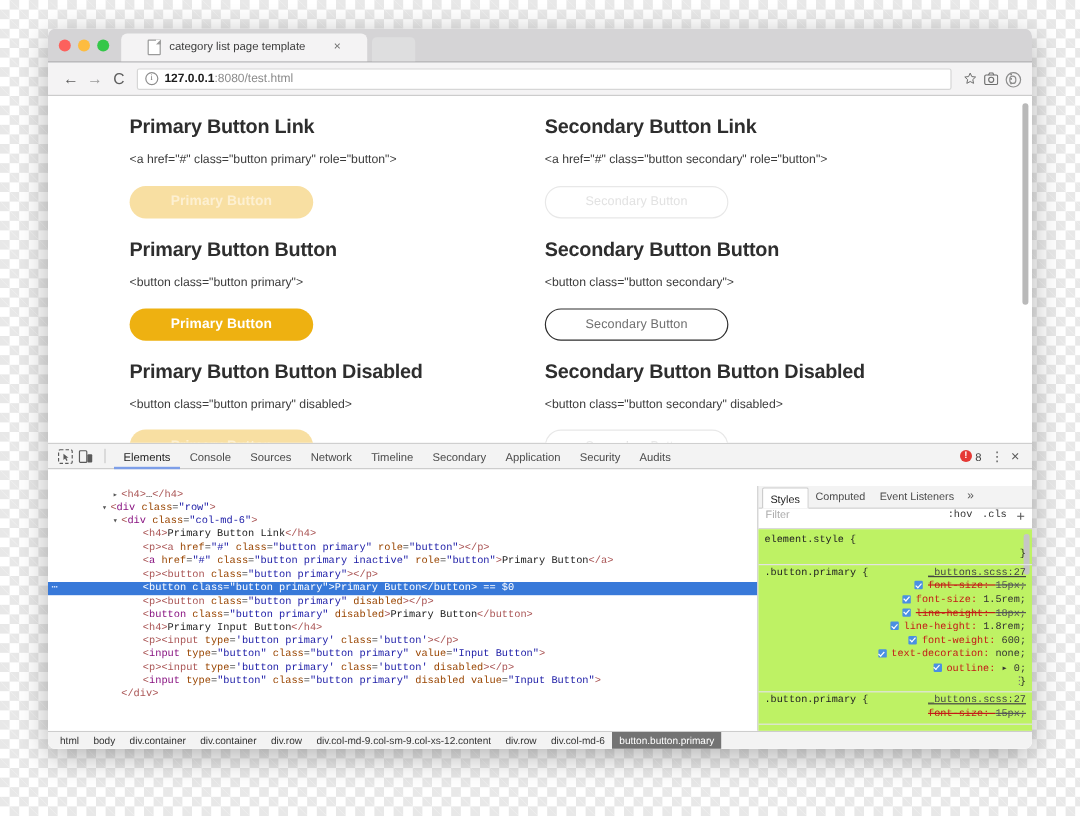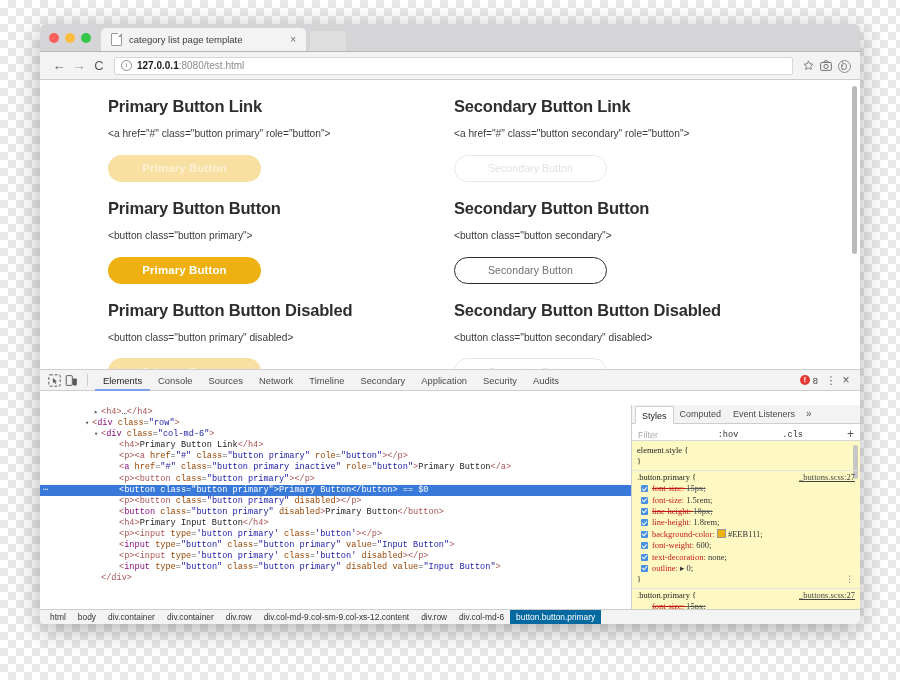--- a/index.html
+++ b/index.html
@@ -30,21 +30,21 @@
     border-bottom:1px solid #b5b4b6;
   }
   .traffic{position:absolute;left:9px;top:9px;display:flex;gap:6px;}
   .dot{width:10px;height:10px;border-radius:50%;}
   .dot.r{background:#fc615d;}
   .dot.y{background:#fdbc40;}
   .dot.g{background:#34c749;}
   .tab{
     position:absolute;left:61px;top:4px;height:23px;width:205px;
     background:#f4f3f4;border-radius:5px 5px 0 0;
-    display:flex;align-items:center;padding:0 10px;box-sizing:border-box;
+    display:flex;align-items:center;padding:0 22px;box-sizing:border-box;
   }
   .tab-fav{
     width:9px;height:11px;border:1px solid #9a9a9a;border-radius:1px;
     flex:none;margin-right:7px;background:#fff;position:relative;
   }
   .tab-fav:after{content:"";position:absolute;right:-1px;top:-1px;
     border-left:4px solid #fff;border-bottom:4px solid #9a9a9a;}
   .tab-title{
     font-size:9.5px;color:#3c3c3c;white-space:nowrap;overflow:hidden;
     text-overflow:ellipsis;flex:1;
@@ -196,32 +196,33 @@
     background:#f3f3f3;flex:none;padding-left:3px;box-sizing:border-box;
   }
   .st-tab{
     font-size:9px;color:#4b4b4b;padding:0 6px;line-height:18px;height:18px;
     white-space:nowrap;box-sizing:border-box;
   }
   .st-tab.sel{background:#fff;border:1px solid #cdcdcd;border-bottom:1px solid #fff;
     margin-bottom:-1px;border-radius:2px 2px 0 0;color:#222;}
   .st-more{font-size:10px;color:#555;padding:0 5px;line-height:18px;}
   .st-filter{
-    height:17px;border-bottom:1px solid #d9d9d9;display:flex;align-items:flex-end;
-    padding:0 6px;box-sizing:border-box;flex:none;background:#fff;gap:36px;
+    height:17px;border-bottom:1px solid #d9d9d9;display:flex;align-items:flex-start;
+    padding:0 6px;box-sizing:border-box;flex:none;background:#fff;
   }
   .st-filter .ph{font-size:9px;color:#aaa;flex:1;}
   .st-hov,.st-cls{
     font-family:"Liberation Mono",monospace;font-size:8.6px;color:#333;margin-left:8px;
   }
   .st-plus{font-size:12px;color:#555;margin-left:8px;line-height:1;}
   .st-rules{
-    flex:1;overflow:hidden;position:relative;background:#fef9c3;
-    font-family:Liberation Serif, serif;font-size:8.5px;line-height:11.4px;
+    flex:1;overflow:hidden;position:relative;background:#bef264;
+    font-family:Liberation Mono, monospace;font-size:8.5px;line-height:11.4px;
     padding:3px 0 0 0;
+    text-align:right;
   }
   .rule{padding:1px 5px 2px 5px;border-bottom:1px solid #e3e3e3;position:relative;}
   .rule .head{display:flex;justify-content:space-between;color:#222;}
   .rule .src{color:#444;text-decoration:underline;}
   .prop{white-space:nowrap;padding-left:0;color:#c41a16;}
   .prop .ck{
     display:inline-block;width:7px;height:7px;border-radius:1px;background:#4a90e2;
     margin-right:4px;position:relative;top:1px;
   }
   .prop .ck:after{
@@ -243,21 +244,21 @@
     border-radius:3px;
   }
 
   .crumbs{
     height:16px;background:#f3f3f3;border-top:1px solid #cdcdcd;display:flex;
     align-items:center;padding:0 4px;box-sizing:border-box;flex:none;overflow:hidden;
   }
   .crumb{
     font-size:8.4px;color:#333;padding:0 6px;line-height:15px;white-space:nowrap;
   }
-  .crumb.sel{background:#0369a1;color:#fff;}
+  .crumb.sel{background:#737373;color:#fff;}
 </style>
 </head>
 <body>
 
 <div class="backdrop"></div>
 
 <div class="window">
 
   <div class="tabstrip">
     <div class="traffic">
@@ -428,21 +429,20 @@
             </div>
             <div class="rule">
               <div class="head">
                 <span>.button.primary {</span>
                 <span class="src">_buttons.scss:27</span>
               </div>
               <div class="prop struck" style="padding-left: 4px;"><span class="ck"></span><span class="pname">font-size: </span><span class="pval">15px;</span></div>
               <div class="prop" style="padding-left: 4px;"><span class="ck"></span><span class="pname">font-size: </span><span class="pval">1.5rem;</span></div>
               <div class="prop struck" style="padding-left: 4px;"><span class="ck"></span><span class="pname">line-height: </span><span class="pval">18px;</span></div>
               <div class="prop" style="padding-left: 4px;"><span class="ck"></span><span class="pname">line-height: </span><span class="pval">1.8rem;</span></div>
-              <div class="prop" style="padding-left: 4px;"><span class="ck"></span><span class="pname">background-color: </span><span class="swatch" style="background: rgb(238, 177, 17);"></span><span class="pval">#EEB111;</span></div>
               <div class="prop" style="padding-left: 4px;"><span class="ck"></span><span class="pname">font-weight: </span><span class="pval">600;</span></div>
               <div class="prop" style="padding-left: 4px;"><span class="ck"></span><span class="pname">text-decoration: </span><span class="pval">none;</span></div>
               <div class="prop" style="padding-left: 4px;"><span class="ck"></span><span class="pname">outline: </span><span class="pval">▸ 0;</span></div>
               <div class="brace">}</div>
               <span class="rule-kebab">⋮</span>
             </div>
             <div class="rule">
               <div class="head">
                 <span>.button.primary {</span>
                 <span class="src">_buttons.scss:27</span>

